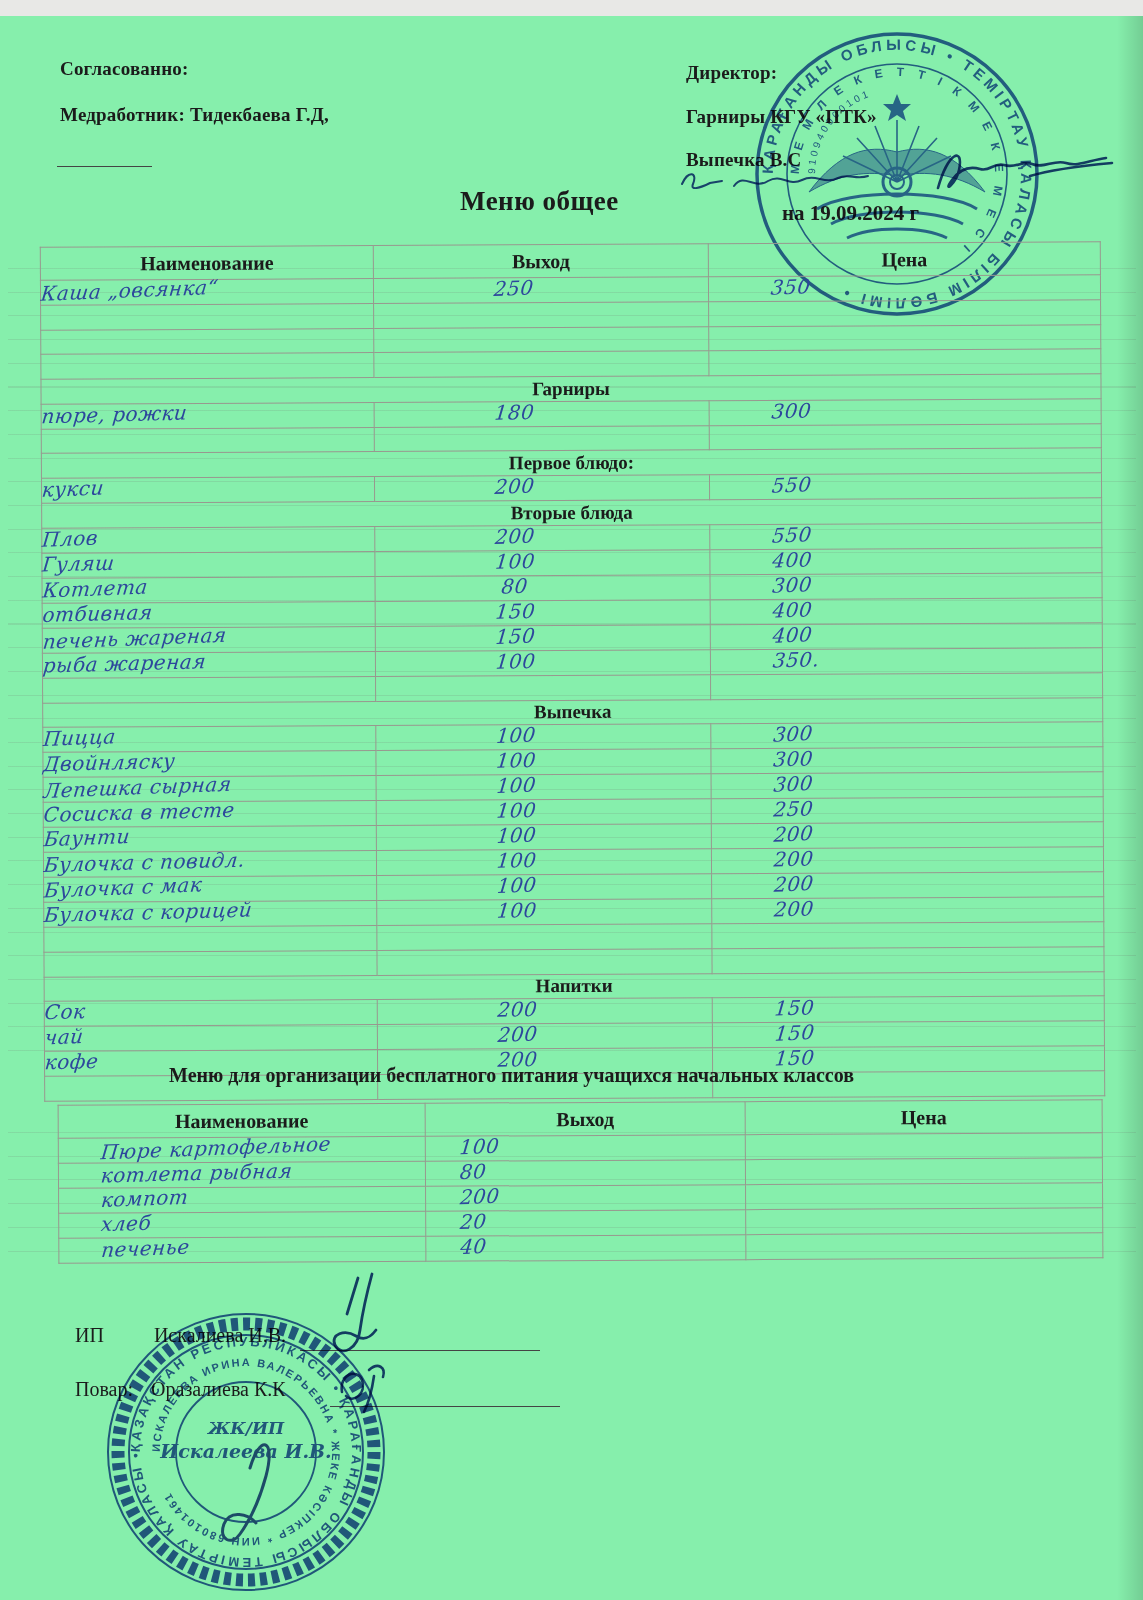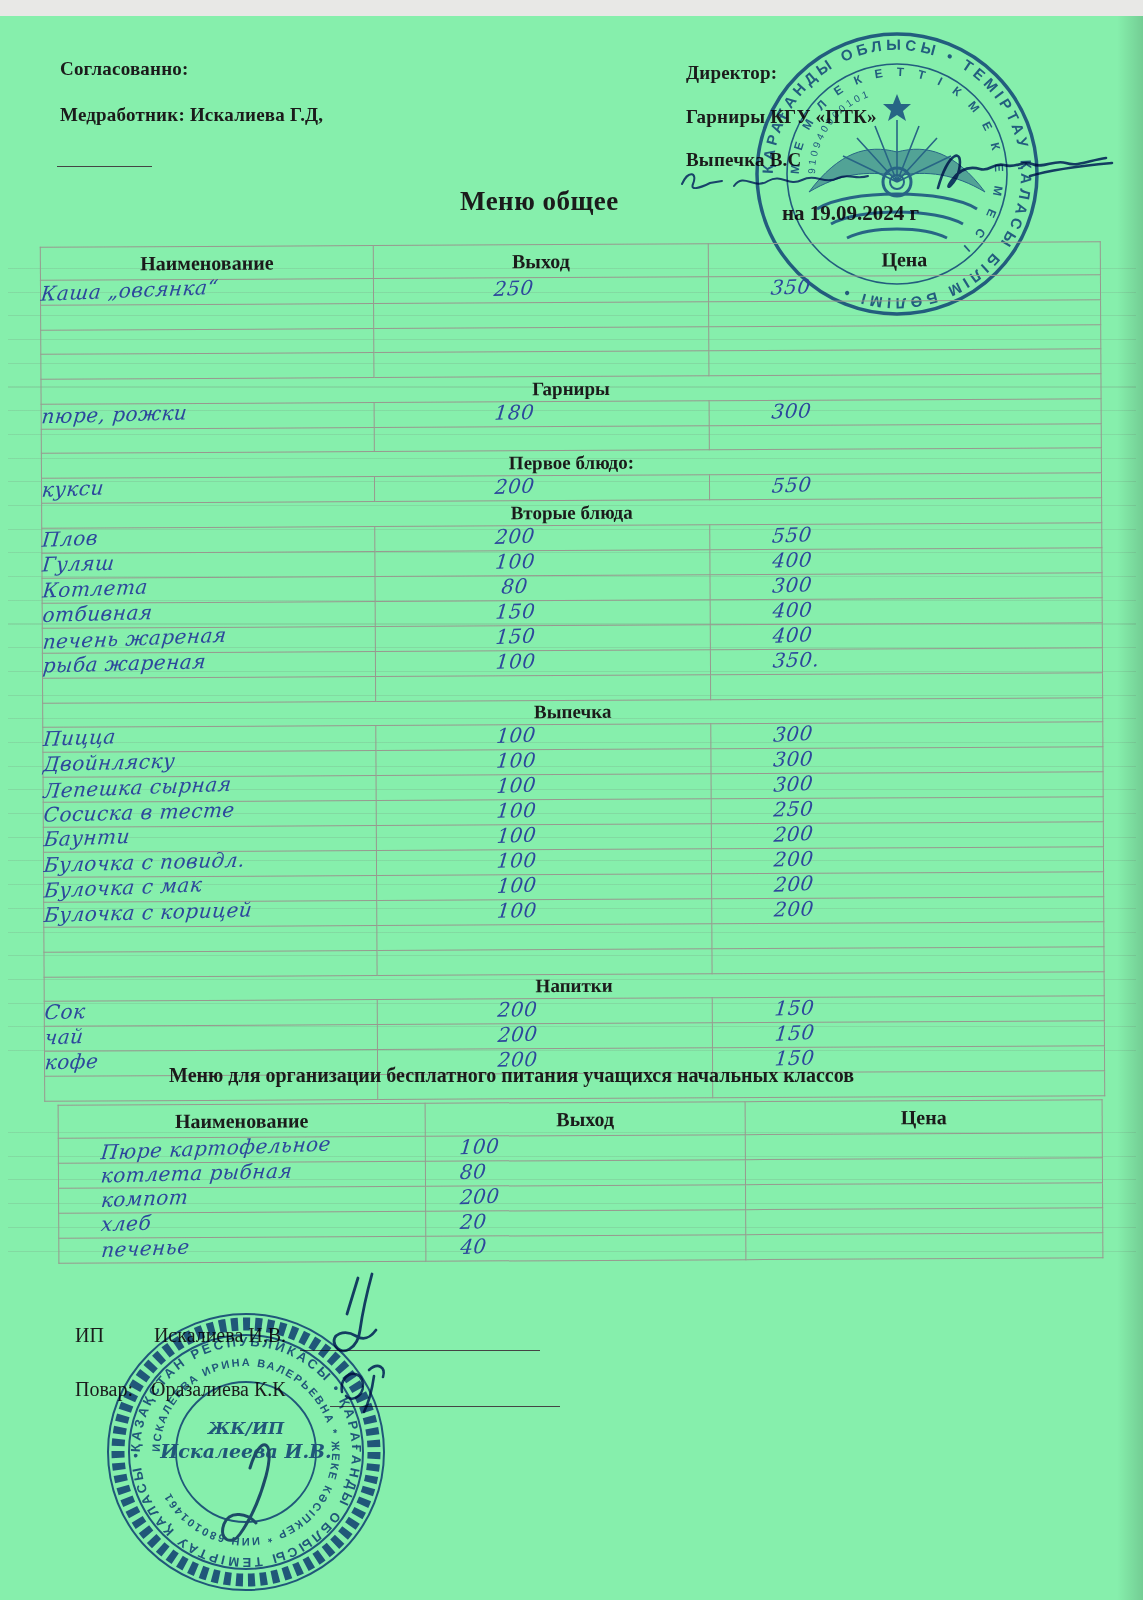--- a/index.html
+++ b/index.html
@@ -72,21 +72,21 @@
 </style>
 </head>
 <body>
 
 <div class="page">
 
   <div class="bleed" style="left:8px; width:1128px; top:252px; height:790px;"></div>
   <div class="bleed" style="left:8px; width:1128px; top:1116px; height:122px;"></div>
 
   <div class="abs h-small" style="left:60px; top:42px;">Согласованно:</div>
-  <div class="abs h-small" style="left:60px; top:88px;">Медработник: Искалиева  Г.Д,</div>
+  <div class="abs h-small" style="left:60px; top:88px;">Медработник: Тидекбаева  Г.Д,</div>
   <div class="abs underline" style="left:57px; top:150px; width:95px;"></div>
 
   <div class="abs h-small" style="left:686px; top:46px;">Директор:</div>
   <div class="abs h-small" style="left:686px; top:90px;">Гарниры КГУ «ПТК»</div>
   <div class="abs h-small" style="left:686px; top:133px;">Выпечка В.С</div>
 
   <svg class="abs sig" style="left:676px; top:146px;" width="200" height="40" viewBox="0 0 200 40">
     <path d="M6,22 C12,8 22,10 17,22 C14,29 24,26 34,21 L46,19 M58,24 C68,10 78,28 92,19 C106,11 112,25 126,18 C140,11 148,23 162,16 C172,11 180,18 192,14" fill="none" stroke="#2d479c" stroke-width="2" stroke-linecap="round"></path>
   </svg>
 

